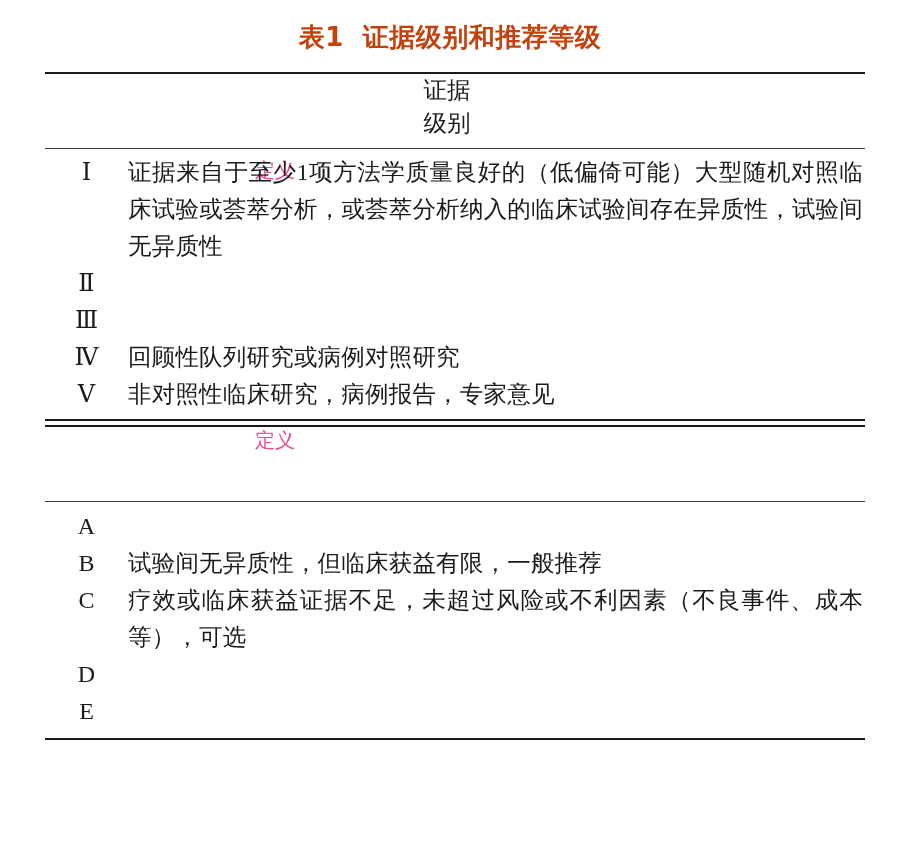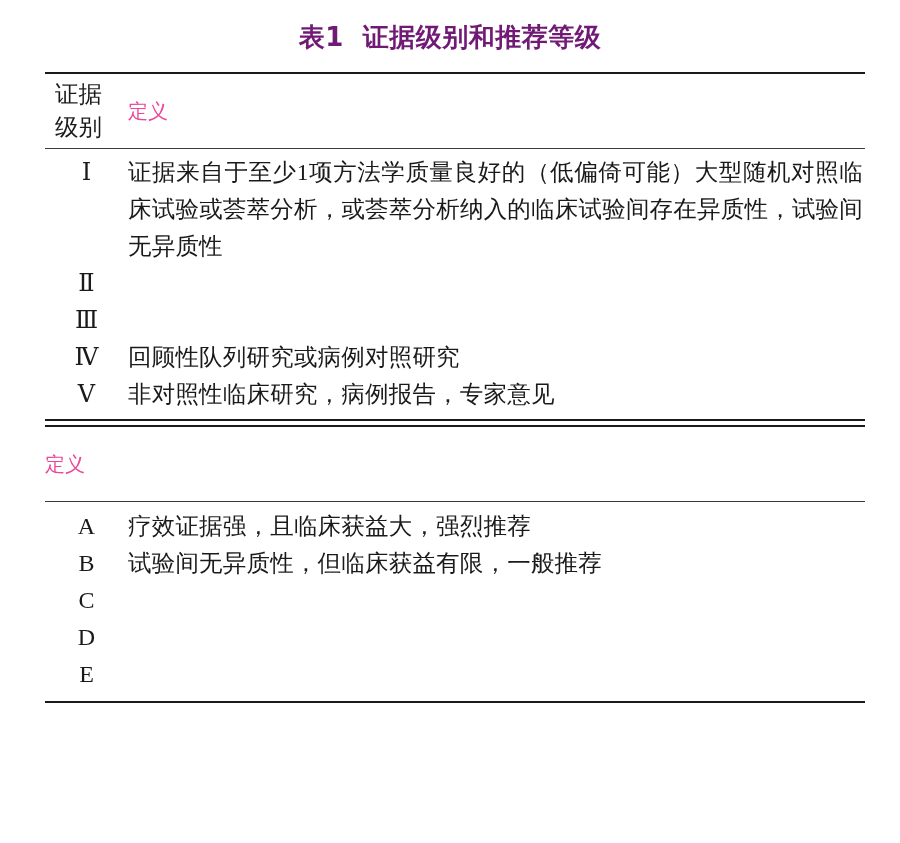--- a/index.html
+++ b/index.html
@@ -25,21 +25,21 @@
   .table-title {
     position: absolute;
     left: 0;
     top: 20px;
     width: 900px;
     text-align: center;
     font-family: "DejaVu Sans", "Liberation Sans", sans-serif;
     font-weight: bold;
     font-size: 26px;
     letter-spacing: 0.5px;
-    color: #701a75;
+    color: #c2410c;
     white-space: pre;
   }
 
   
   .table-wrap {
     position: absolute;
     left: 45px;
     top: 72px;
     width: 820px;
   }
@@ -89,20 +89,21 @@
     text-justify: inter-ideograph;
     letter-spacing: 0.2px;
   }
 
   
   .header-row {
     display: flex;
     align-items: center;
     width: 100%;
     height: 74px;
+    flex-direction: column;
   }
   .header-label {
     flex: 0 0 83px;
     width: 83px;
     box-sizing: border-box;
     text-align: left;
     padding-left: 10px;
     font-size: 23.5px;
     line-height: 33px;
     color: #1a1a1a;
@@ -194,30 +195,30 @@
       <div class="header-row">
         <div class="header-def">定义</div>
       </div>
 
       <div class="rule-thin"></div>
 
       <div class="body-rows">
 
         <div class="trow">
           <div class="col-label">A</div>
-          <div class="col-def">疗效证据强，且临床获益大，强烈推荐</div>
         </div>
 
         <div class="trow">
           <div class="col-label">B</div>
           <div class="col-def">试验间无异质性，但临床获益有限，一般推荐</div>
         </div>
 
         <div class="trow">
           <div class="col-label">C</div>
+          <div class="col-def">疗效或临床获益证据不足，未超过风险或不利因素（不良事件、成本等），可选</div>
         </div>
 
         <div class="trow">
           <div class="col-label">D</div>
         </div>
 
         <div class="trow">
           <div class="col-label">E</div>
         </div>
 

